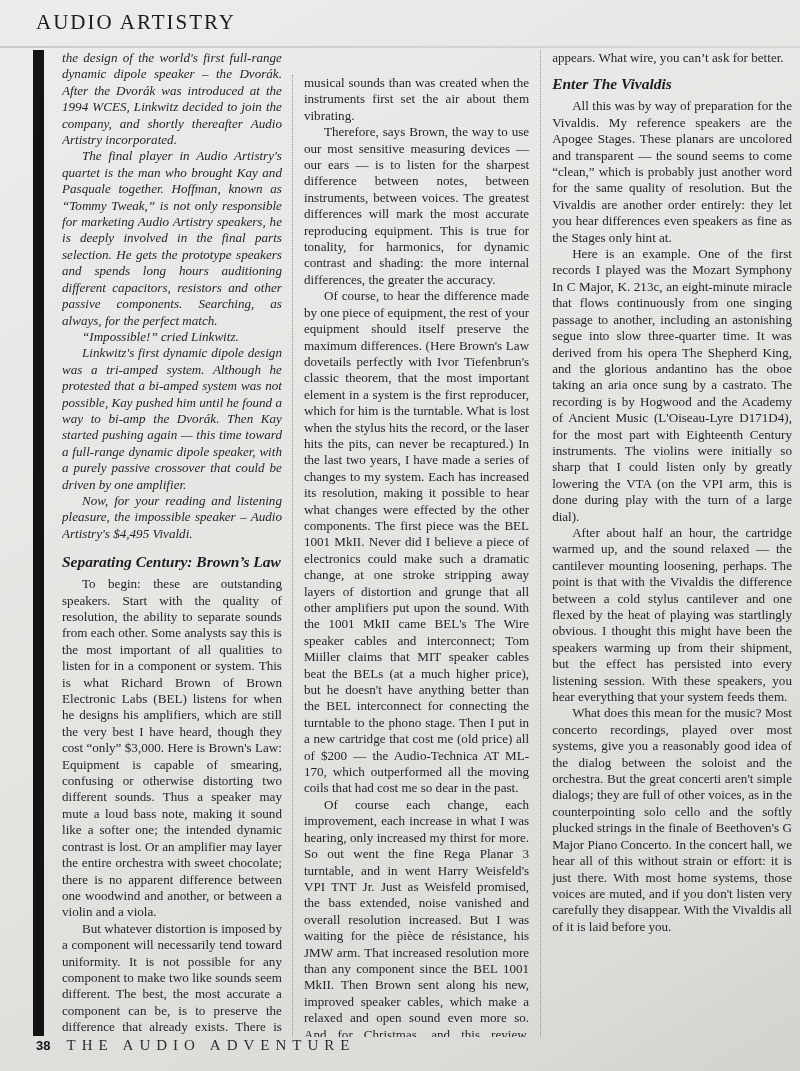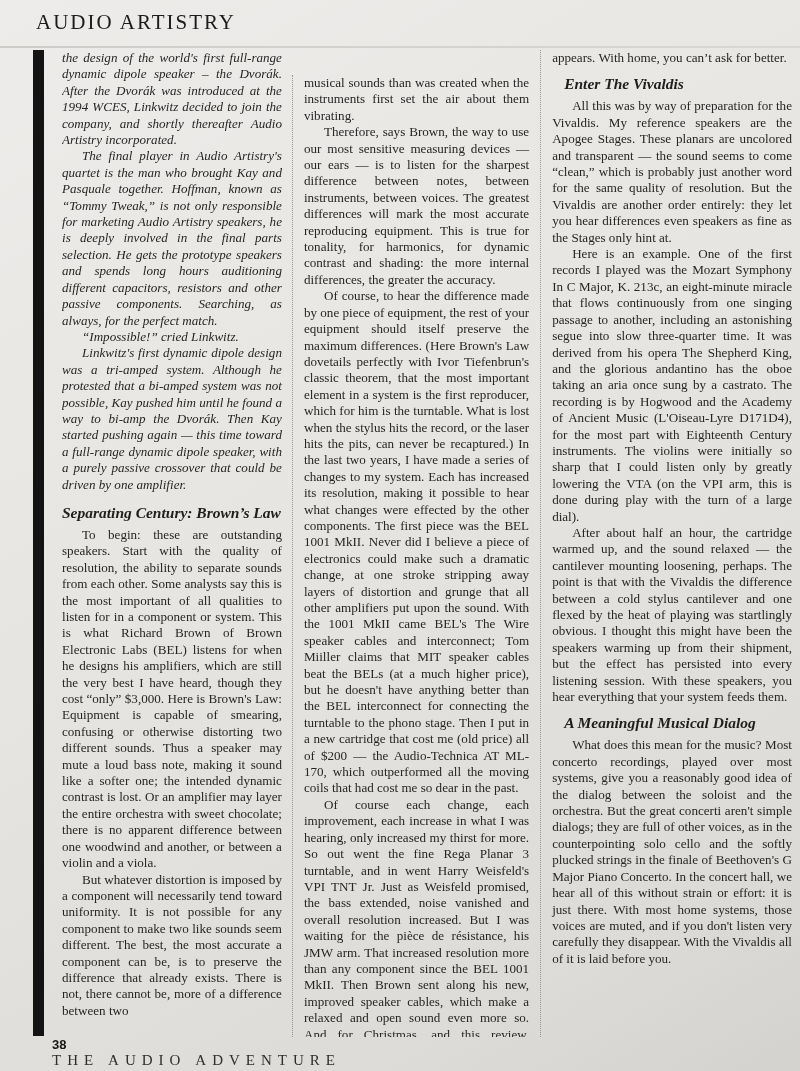--- a/index.html
+++ b/index.html
@@ -51,26 +51,25 @@
   }
   .col p.indent{text-indent:20px;}
   .col p.italic{font-style:italic;}
   .section-heading{
     margin:11px 0 5px 0;
     font-size:15.5px;
     font-weight:700;
     font-style:italic;
     color:#1e1e1d;
   }
-  .col3 .section-heading{margin-top:9px;margin-left:12px;}
+  .col3 .section-heading{margin-top:9px;}
   .page-footer{
     position:absolute;left:36px;bottom:16px;height:18px;
     display:flex;align-items:baseline;
     color:#222;
-    flex-direction:column;
   }
   .footer-page-number{
     font-family:"Liberation Sans", sans-serif;
     font-weight:700;font-size:13px;color:#161616;
   }
   .footer-magazine{
     margin-left:16px;
     font-size:15px;
     letter-spacing:6px;
     color:#2e2e2d;
@@ -88,39 +87,39 @@
 
   <div class="left-bar"></div>
 
   <div class="columns">
 
     <div class="col col1">
       <p class="italic">the design of the world's first full-range dynamic dipole speaker – the Dvorák. After the Dvorák was introduced at the 1994 WCES, Linkwitz decided to join the company, and shortly thereafter Audio Artistry incorporated.</p>
       <p class="italic indent">The final player in Audio Artistry's quartet is the man who brought Kay and Pasquale together. Hoffman, known as “Tommy Tweak,” is not only responsible for marketing Audio Artistry speakers, he is deeply involved in the final parts selection. He gets the prototype speakers and spends long hours auditioning different capacitors, resistors and other passive components. Searching, as always, for the perfect match.</p>
       <p class="italic indent">“Impossible!” cried Linkwitz.</p>
       <p class="italic indent">Linkwitz's first dynamic dipole design was a tri-amped system. Although he protested that a bi-amped system was not possible, Kay pushed him until he found a way to bi-amp the Dvorák. Then Kay started pushing again — this time toward a full-range dynamic dipole speaker, with a purely passive crossover that could be driven by one amplifier.</p>
+      <p class="italic indent">Now, for your reading and listening pleasure, the impossible speaker – Audio Artistry's $4,495 Vivaldi.</p>
       <h2 class="section-heading">Separating Century: Brown’s Law</h2>
       <p class="indent">To begin: these are outstanding speakers. Start with the quality of resolution, the ability to separate sounds from each other. Some analysts say this is the most important of all qualities to listen for in a component or system. This is what Richard Brown of Brown Electronic Labs (BEL) listens for when he designs his amplifiers, which are still the very best I have heard, though they cost “only” $3,000. Here is Brown's Law: Equipment is capable of smearing, confusing or otherwise distorting two different sounds. Thus a speaker may mute a loud bass note, making it sound like a softer one; the intended dynamic contrast is lost. Or an amplifier may layer the entire orchestra with sweet chocolate; there is no apparent difference between one woodwind and another, or between a violin and a viola.</p>
       <p class="indent">But whatever distortion is imposed by a component will necessarily tend toward uniformity. It is not possible for any component to make two like sounds seem different. The best, the most accurate a component can be, is to preserve the difference that already exists. There is not, there cannot be, more of a difference between two</p>
     </div>
 
     <div class="col col2">
       <p>musical sounds than was created when the instruments first set the air about them vibrating.</p>
       <p class="indent">Therefore, says Brown, the way to use our most sensitive measuring devices — our ears — is to listen for the sharpest difference between notes, between instruments, between voices. The greatest differences will mark the most accurate reproducing equipment. This is true for tonality, for harmonics, for dynamic contrast and shading: the more internal differences, the greater the accuracy.</p>
       <p class="indent">Of course, to hear the difference made by one piece of equipment, the rest of your equipment should itself preserve the maximum differences. (Here Brown's Law dovetails perfectly with Ivor Tiefenbrun's classic theorem, that the most important element in a system is the first reproducer, which for him is the turntable. What is lost when the stylus hits the record, or the laser hits the pits, can never be recaptured.) In the last two years, I have made a series of changes to my system. Each has increased its resolution, making it possible to hear what changes were effected by the other components. The first piece was the BEL 1001 MkII. Never did I believe a piece of electronics could make such a dramatic change, at one stroke stripping away layers of distortion and grunge that all other amplifiers put upon the sound. With the 1001 MkII came BEL's The Wire speaker cables and interconnect; Tom Miiller claims that MIT speaker cables beat the BELs (at a much higher price), but he doesn't have anything better than the BEL interconnect for connecting the turntable to the phono stage. Then I put in a new cartridge that cost me (old price) all of $200 — the Audio-Technica AT ML-170, which outperformed all the moving coils that had cost me so dear in the past.</p>
       <p class="indent">Of course each change, each improvement, each increase in what I was hearing, only increased my thirst for more. So out went the fine Rega Planar 3 turntable, and in went Harry Weisfeld's VPI TNT Jr. Just as Weisfeld promised, the bass extended, noise vanished and overall resolution increased. But I was waiting for the pièce de résistance, his JMW arm. That increased resolution more than any component since the BEL 1001 MkII. Then Brown sent along his new, improved speaker cables, which make a relaxed and open sound even more so. And for Christmas, and this review, arrived the improved BEL interconnect, which just dis-</p>
     </div>
 
     <div class="col col3">
-      <p>appears. With home, you can’t ask for better.</p>
+      <p>appears. What wire, you can’t ask for better.</p>
       <h2 class="section-heading">Enter The Vivaldis</h2>
       <p class="indent">All this was by way of preparation for the Vivaldis. My reference speakers are the Apogee Stages. These planars are uncolored and transparent — the sound seems to come “clean,” which is probably just another word for the same quality of resolution. But the Vivaldis are another order entirely: they let you hear differences even speakers as fine as the Stages only hint at.</p>
       <p class="indent">Here is an example. One of the first records I played was the Mozart Symphony In C Major, K. 213c, an eight-minute miracle that flows continuously from one singing passage to another, including an astonishing segue into slow three-quarter time. It was derived from his opera The Shepherd King, and the glorious andantino has the oboe taking an aria once sung by a castrato. The recording is by Hogwood and the Academy of Ancient Music (L'Oiseau-Lyre D171D4), for the most part with Eighteenth Century instruments. The violins were initially so sharp that I could listen only by greatly lowering the VTA (on the VPI arm, this is done during play with the turn of a large dial).</p>
       <p class="indent">After about half an hour, the cartridge warmed up, and the sound relaxed — the cantilever mounting loosening, perhaps. The point is that with the Vivaldis the difference between a cold stylus cantilever and one flexed by the heat of playing was startlingly obvious. I thought this might have been the speakers warming up from their shipment, but the effect has persisted into every listening session. With these speakers, you hear everything that your system feeds them.</p>
-      <h2 class="section-heading">A Meaningful Musical Dialog</h2>
       <p class="indent">What does this mean for the music? Most concerto recordings, played over most systems, give you a reasonably good idea of the dialog between the soloist and the orchestra. But the great concerti aren't simple dialogs; they are full of other voices, as in the counterpointing solo cello and the softly plucked strings in the finale of Beethoven's G Major Piano Concerto. In the concert hall, we hear all of this without strain or effort: it is just there. With most home systems, those voices are muted, and if you don't listen very carefully they disappear. With the Vivaldis all of it is laid before you.</p>
     </div>
 
   </div>
 
   <div class="page-footer">
     <span class="footer-page-number">38</span>
     <span class="footer-magazine">THE AUDIO ADVENTURE</span>
   </div>
 

